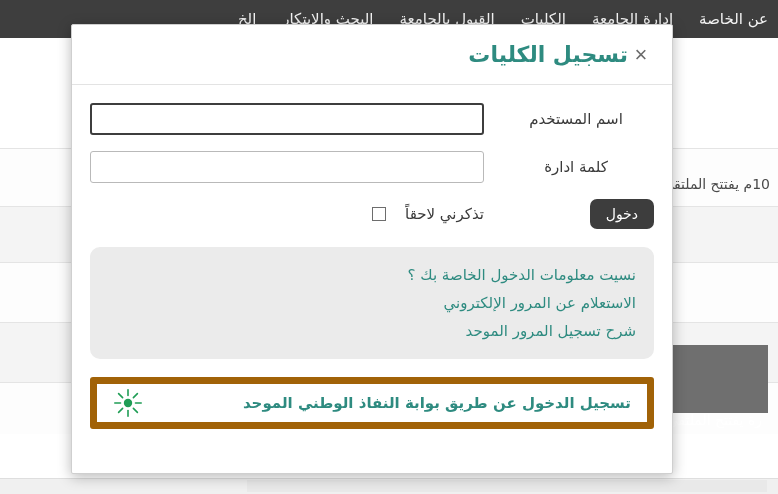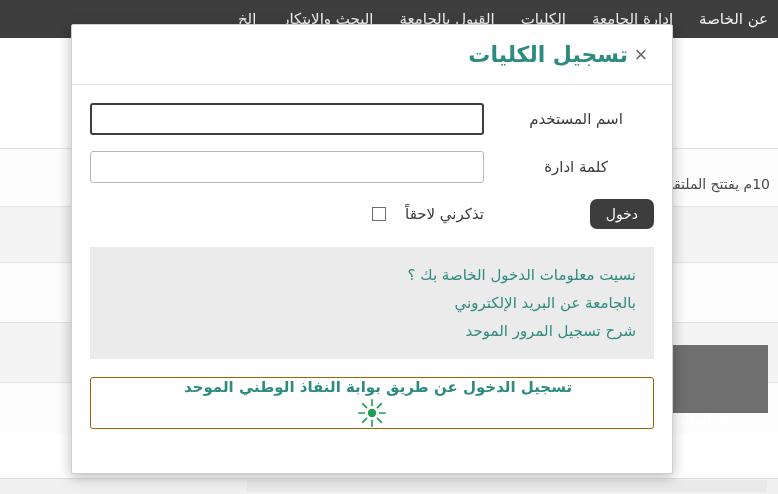--- a/index.html
+++ b/index.html
@@ -221,40 +221,40 @@
     width: 14px;
     height: 14px;
     border: 1px solid #6d6d6d;
     background: #ffffff;
     cursor: pointer;
     display: inline-block;
   }
 
   .links-panel {
     background: #ebebeb;
-    border-radius: 0;
+    border-radius: 10px;
     padding: 14px 18px;
     margin-bottom: 18px;
     text-align: right;
   }
   .panel-link {
     display: block;
     font-size: 15px;
     color: #2e8b80;
     text-decoration: none;
     padding: 5px 0;
     cursor: pointer;
   }
 
   .nafath-box {
-    border: 1px solid #a16207;
+    border: 7px solid #a16207;
     border-radius: 3px;
     height: 52px;
     display: flex;
-    flex-direction: column;
+    flex-direction: row;
     align-items: center;
     padding: 0 16px;
     cursor: pointer;
     background: #ffffff;
   }
   .nafath-text {
     flex: 1;
     text-align: right;
     font-size: 15px;
     font-weight: bold;
@@ -329,21 +329,21 @@
         <button class="btn-login">دخول</button>
       </div>
       <div class="remember-main">
         <span class="remember-label">تذكرني لاحقاً</span>
         <span class="checkbox"></span>
       </div>
     </div>
 
     <div class="links-panel">
       <a class="panel-link">نسيت معلومات الدخول الخاصة بك ؟</a>
-      <a class="panel-link">بالجامعة عن البريد الإلكتروني</a>
+      <a class="panel-link">الاستعلام عن المرور الإلكتروني</a>
       <a class="panel-link">شرح تسجيل المرور الموحد</a>
     </div>
 
     <div class="nafath-box">
       <span class="nafath-text">تسجيل الدخول عن طريق بوابة النفاذ الوطني الموحد</span>
       <span class="nafath-logo">
         <svg width="30" height="30" viewBox="0 0 30 30" aria-hidden="true">
           <g fill="#1f9d55">
             <circle cx="15" cy="15" r="4.2"></circle>
             <g stroke="#1f9d55" stroke-width="1.6" stroke-linecap="round">

